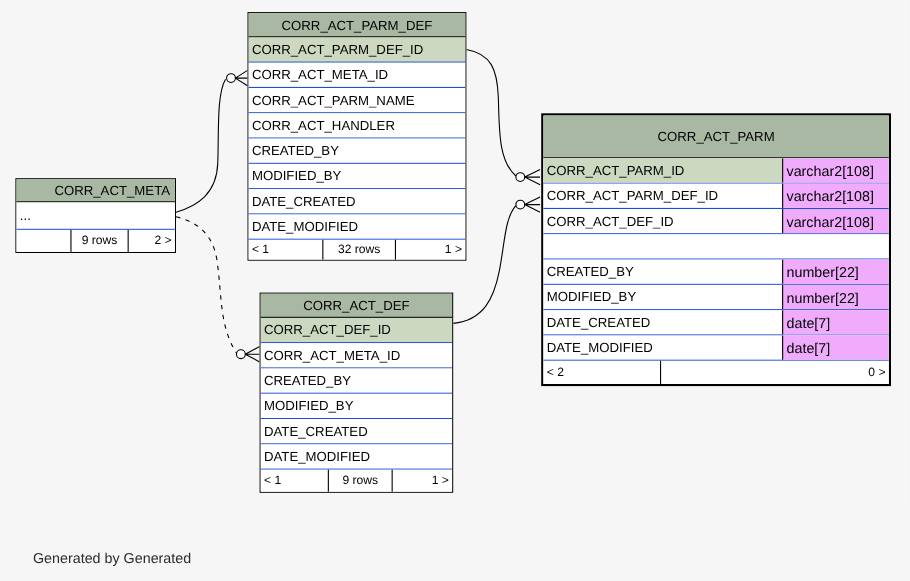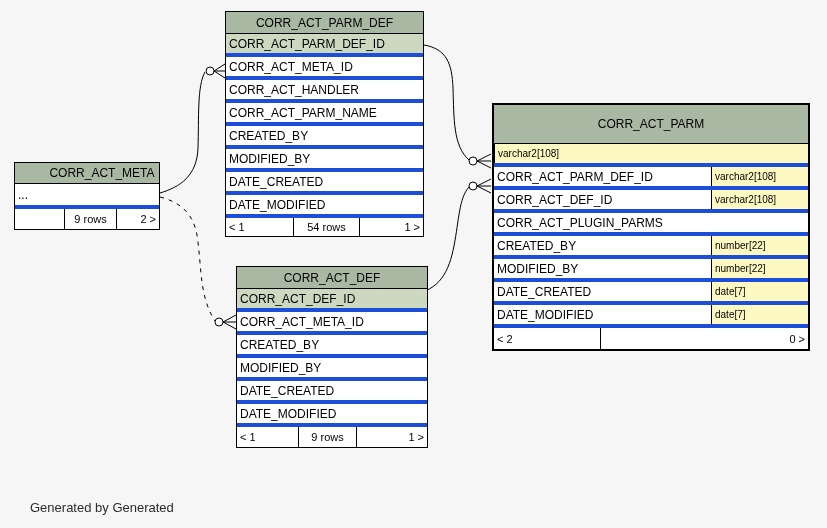--- a/index.html
+++ b/index.html
@@ -14,29 +14,29 @@
     box-sizing:border-box;font-size:12px;
   }
   .table.focus{border-width:2px;}
   .thead{
     background:#a9b8a2;text-align:center;
     border-bottom:1px solid #000;box-sizing:border-box;
     display:flex;align-items:center;justify-content:center;
     white-space:nowrap;
   }
   .row{
-    box-sizing:border-box;border-bottom:4px solid #1d4ed8;background:#fff;
+    box-sizing:border-box;border-bottom:1px solid #1d4ed8;background:#fff;
     display:flex;align-items:center;white-space:nowrap;
   }
   .row .cell{padding:0 3px;overflow:hidden;}
   .row.key{background:#ccd8c0;}
   .row .name{flex:0 0 auto;}
   .row .type{
     flex:1 1 auto;border-left:1px solid #000;align-self:stretch;
-    display:flex;align-items:center;font-size:10px;background:#fef9c3;
+    display:flex;align-items:center;font-size:13px;background:#f0abfc;
   }
   .tfoot{
     display:flex;box-sizing:border-box;font-size:11px;background:#fff;
   }
   .tfoot .fcell{
     box-sizing:border-box;display:flex;align-items:center;padding:0 3px;
     overflow:hidden;white-space:nowrap;
   }
   .tfoot .fcell + .fcell{border-left:1px solid #000;}
   .fcell.left{justify-content:flex-start;}
@@ -61,21 +61,21 @@
 
   #t-parm{left:492px;top:103px;width:318px;}
   #t-parm .thead{height:39px;}
   #t-parm .row{height:23px;}
   #t-parm .row .name{flex:0 0 211px;}
   #t-parm .tfoot{height:21px;}
   #t-parm .fc1{width:106px;}
   #t-parm .fc2{width:103px;}
   #t-parm .fc3{flex:1;}
 
-  #t-def{left:236px;top:266px;width:192px;}
+  #t-def{left:236px;top:266px;width:176px;}
   #t-def .thead{height:22px;}
   #t-def .row{height:23px;}
   #t-def .tfoot{height:20px;}
   #t-def .fc1{width:61px;}
   #t-def .fc2{width:58px;}
   #t-def .fc3{flex:1;}
 
   #rel-svg{position:absolute;left:0;top:0;width:827px;height:528px;pointer-events:none;}
   #rel-svg path{fill:none;stroke:#000;stroke-width:1;}
   #rel-svg .dashed{stroke-dasharray:4 5;}
@@ -123,59 +123,59 @@
 
 <div class="table" id="t-parmdef">
   <div class="thead">CORR_ACT_PARM_DEF</div>
   <div class="row key">
     <span class="cell name">CORR_ACT_PARM_DEF_ID</span>
   </div>
   <div class="row">
     <span class="cell name">CORR_ACT_META_ID</span>
   </div>
   <div class="row">
+    <span class="cell name">CORR_ACT_PARM_NAME</span>
+  </div>
+  <div class="row">
     <span class="cell name">CORR_ACT_HANDLER</span>
   </div>
   <div class="row">
-    <span class="cell name">CORR_ACT_PARM_NAME</span>
-  </div>
-  <div class="row">
     <span class="cell name">CREATED_BY</span>
   </div>
   <div class="row">
     <span class="cell name">MODIFIED_BY</span>
   </div>
   <div class="row">
     <span class="cell name">DATE_CREATED</span>
   </div>
   <div class="row">
     <span class="cell name">DATE_MODIFIED</span>
   </div>
   <div class="tfoot">
     <span class="fcell fc1 left">&lt; 1</span>
-    <span class="fcell fc2 center">54 rows</span>
+    <span class="fcell fc2 center">32 rows</span>
     <span class="fcell fc3 right">1 &gt;</span>
   </div>
 </div>
 
 <div class="table focus" id="t-parm">
   <div class="thead">CORR_ACT_PARM</div>
   <div class="row">
+    <span class="cell name key" style="background:#ccd8c0;align-self:stretch;display:flex;align-items:center;">CORR_ACT_PARM_ID</span>
     <span class="cell type">varchar2[108]</span>
   </div>
   <div class="row">
     <span class="cell name">CORR_ACT_PARM_DEF_ID</span>
     <span class="cell type">varchar2[108]</span>
   </div>
   <div class="row">
     <span class="cell name">CORR_ACT_DEF_ID</span>
     <span class="cell type">varchar2[108]</span>
   </div>
   <div class="row">
-    <span class="cell name">CORR_ACT_PLUGIN_PARMS</span>
   </div>
   <div class="row">
     <span class="cell name">CREATED_BY</span>
     <span class="cell type">number[22]</span>
   </div>
   <div class="row">
     <span class="cell name">MODIFIED_BY</span>
     <span class="cell type">number[22]</span>
   </div>
   <div class="row">

